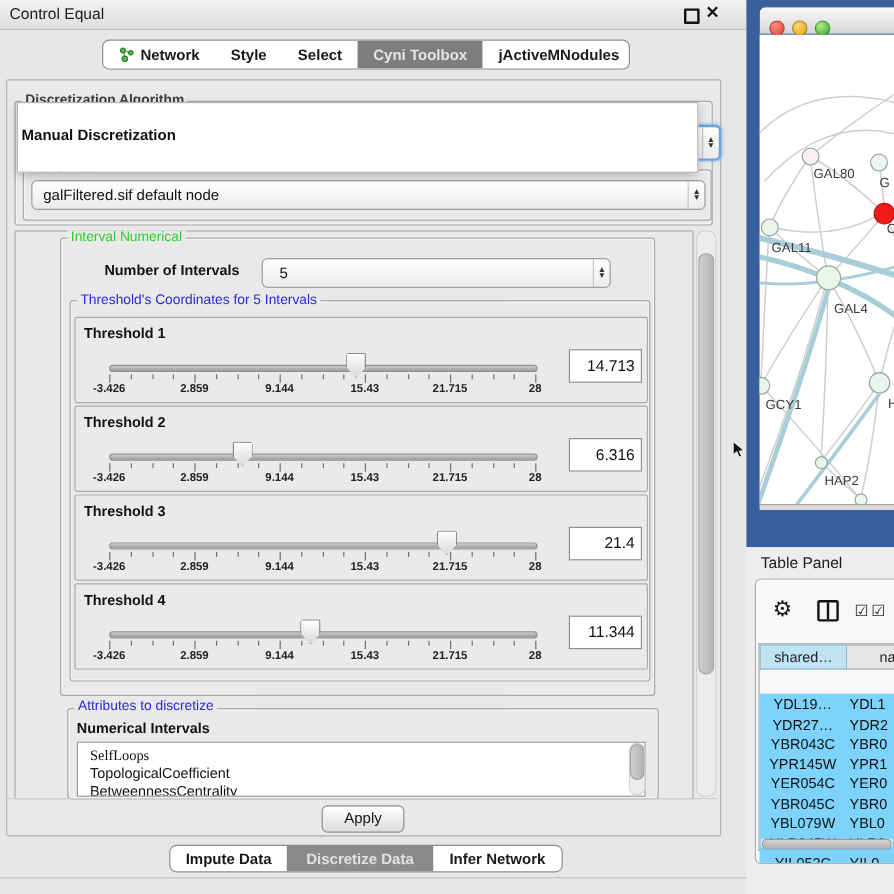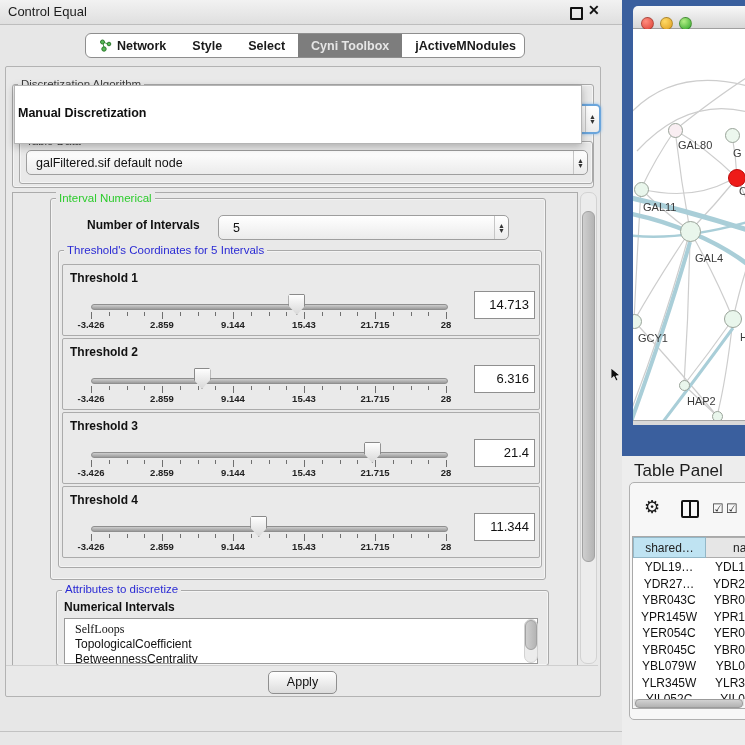--- a/index.html
+++ b/index.html
@@ -69,37 +69,37 @@
   
   #blue-frame{left:622px;top:0;width:123px;height:456px;background:#3a5f9e;}
   #net-titlebar{left:633px;top:6px;width:112px;height:22px;border-top-left-radius:5px;
                 background:linear-gradient(#f8f8f8,#d7d7d7);border-bottom:1px solid #9f9f9f;}
   .light{position:absolute;top:11px;width:11px;height:11px;border-radius:50%;border:1px solid rgba(0,0,0,.25);}
   #net-canvas{left:633px;top:29px;width:112px;height:391px;background:#fff;overflow:hidden;}
   #net-bottom{left:633px;top:420px;width:112px;height:4px;background:#d9d9d9;border-top:1px solid #a5a5a5;}
   .nnode{position:absolute;border-radius:50%;border:1.3px solid #9aa49a;box-sizing:border-box;}
   .nlabel{position:absolute;font-size:11px;color:#3a3a3a;white-space:nowrap;}
   #tp-bg{left:622px;top:456px;width:123px;height:289px;background:#ededed;}
-  #tp-title{left:634px;top:461px;font-size:17px;color:#1c1c1c;}
+  #tp-title{left:634px;top:461px;font-size:13px;color:#1c1c1c;}
   #tp-inner{left:629px;top:482px;width:120px;height:236px;background:#f7f7f7;
             border:1px solid #b0b0b0;border-radius:5px;}
   #gear-icon{left:644px;top:496px;font-size:18px;color:#1a1a1a;}
   #split-icon{left:681px;top:500px;width:14px;height:14px;border:2px solid #111;border-radius:2px;}
   #split-icon div{position:absolute;left:6px;top:0;width:2px;height:14px;background:#111;}
   .chk-icon{position:absolute;top:501px;font-size:13px;color:#2a2a2a;}
   .th-cell{position:absolute;top:537px;height:21px;font-size:12px;color:#222;line-height:21px;
            box-sizing:border-box;}
   #th-shared{left:633px;width:73px;background:#bfe3f2;border:1px solid #93b7c7;text-align:center;}
   #th-name{left:706px;width:39px;background:#e6e6e6;border-top:1px solid #adadad;
            border-bottom:1px solid #adadad;padding-left:27px;overflow:hidden;}
   #tbl-border{left:632px;top:536px;width:113px;height:171px;border:1px solid #a9a9a9;border-right:none;}
-  #rows-clip{left:633px;top:558px;width:112px;height:141px;overflow:hidden;background:#ffffff;}
+  #rows-clip{left:633px;top:578px;width:112px;height:141px;overflow:hidden;background:#7dd3fc;}
   .trow{position:absolute;left:0;width:112px;font-size:12px;color:#111;}
   .c1{position:absolute;left:0;width:72px;text-align:center;}
-  .c2{position:absolute;left:75px;width:37px;overflow:hidden;white-space:nowrap;text-align:right;}
+  .c2{position:absolute;left:75px;width:37px;overflow:hidden;white-space:nowrap;}
   #hscroll{left:634px;top:699px;width:110px;height:7px;background:#e3e3e3;}
   #hthumb{left:635px;top:699px;width:106px;height:7px;background:linear-gradient(#d2d2d2,#b2b2b2);
           border:1px solid #9b9b9b;border-radius:4px;}
 </style>
 </head>
 <body>
 
 <div id="root">
 
   <div class="abs" id="titlebar"></div>
@@ -132,21 +132,21 @@
       </div>
       <div class="tabdiv"></div>
       <div class="tab">
         <span>jActiveMNodules</span>
       </div>
     </div>
 
   <div class="abs" id="content-panel"></div>
 
   <div class="abs group" style="left:12px;top:84px;width:580px;height:102px;"></div>
-  <div class="abs grouplabel" style="left:18px;top:78px;font-weight:normal;">Discretization Algorithm</div>
+  <div class="abs grouplabel" style="left:18px;top:78px;font-weight:bold;">Discretization Algorithm</div>
   <div class="abs combo" id="algo-combo">
     <span class="val"></span>
     <span class="stepper">
         <span>▲</span>
         <span>▼</span>
       </span>
   </div>
 
   <div class="abs group" style="left:19px;top:141px;width:572px;height:41px;"></div>
   <div class="abs grouplabel" style="left:23px;top:135px;">Table Data</div>
@@ -317,20 +317,25 @@
       <div class="attr-item" style="top: 3px; font-family: Liberation Serif, serif;">SelfLoops</div>
       <div class="attr-item" style="top: 18px;">TopologicalCoefficient</div>
       <div class="attr-item" style="top: 33px;">BetweennessCentrality</div>
     </div>
   <div class="abs vtrack" style="left:524px;top:619px;width:12px;height:42px;"></div>
   <div class="abs vthumb" style="left:525px;top:620px;width:10px;height:28px;"></div>
 
   <div class="abs" style="left:6px;top:665px;width:592px;height:1px;background:#cfcfcf;"></div>
   <div class="abs" id="apply-btn">Apply</div>
 
+  <div class="abs" id="bottom-tabbar">
+      <div class="btab" style="width: 97px;">Impute Data</div>
+      <div class="btab sel" style="width: 122px;">Discretize Data</div>
+      <div class="btab" style="width: 107px;">Infer Network</div>
+    </div>
   <div class="abs" id="bottom-line"></div>
 
   <div class="abs" id="blue-frame"></div>
   <div class="abs" id="net-titlebar">
     <div class="light" style="left:8px;background:radial-gradient(circle at 35% 30%,#ff8d7e,#dd4136);"></div>
     <div class="light" style="left:27px;background:radial-gradient(circle at 35% 30%,#ffd965,#de9f1f);"></div>
     <div class="light" style="left:46px;background:radial-gradient(circle at 35% 30%,#b2ee85,#2fa52a);"></div>
   </div>
   <div class="abs" id="net-canvas">
     <svg id="net-svg" width="112" height="391" viewBox="0 0 112 391">

